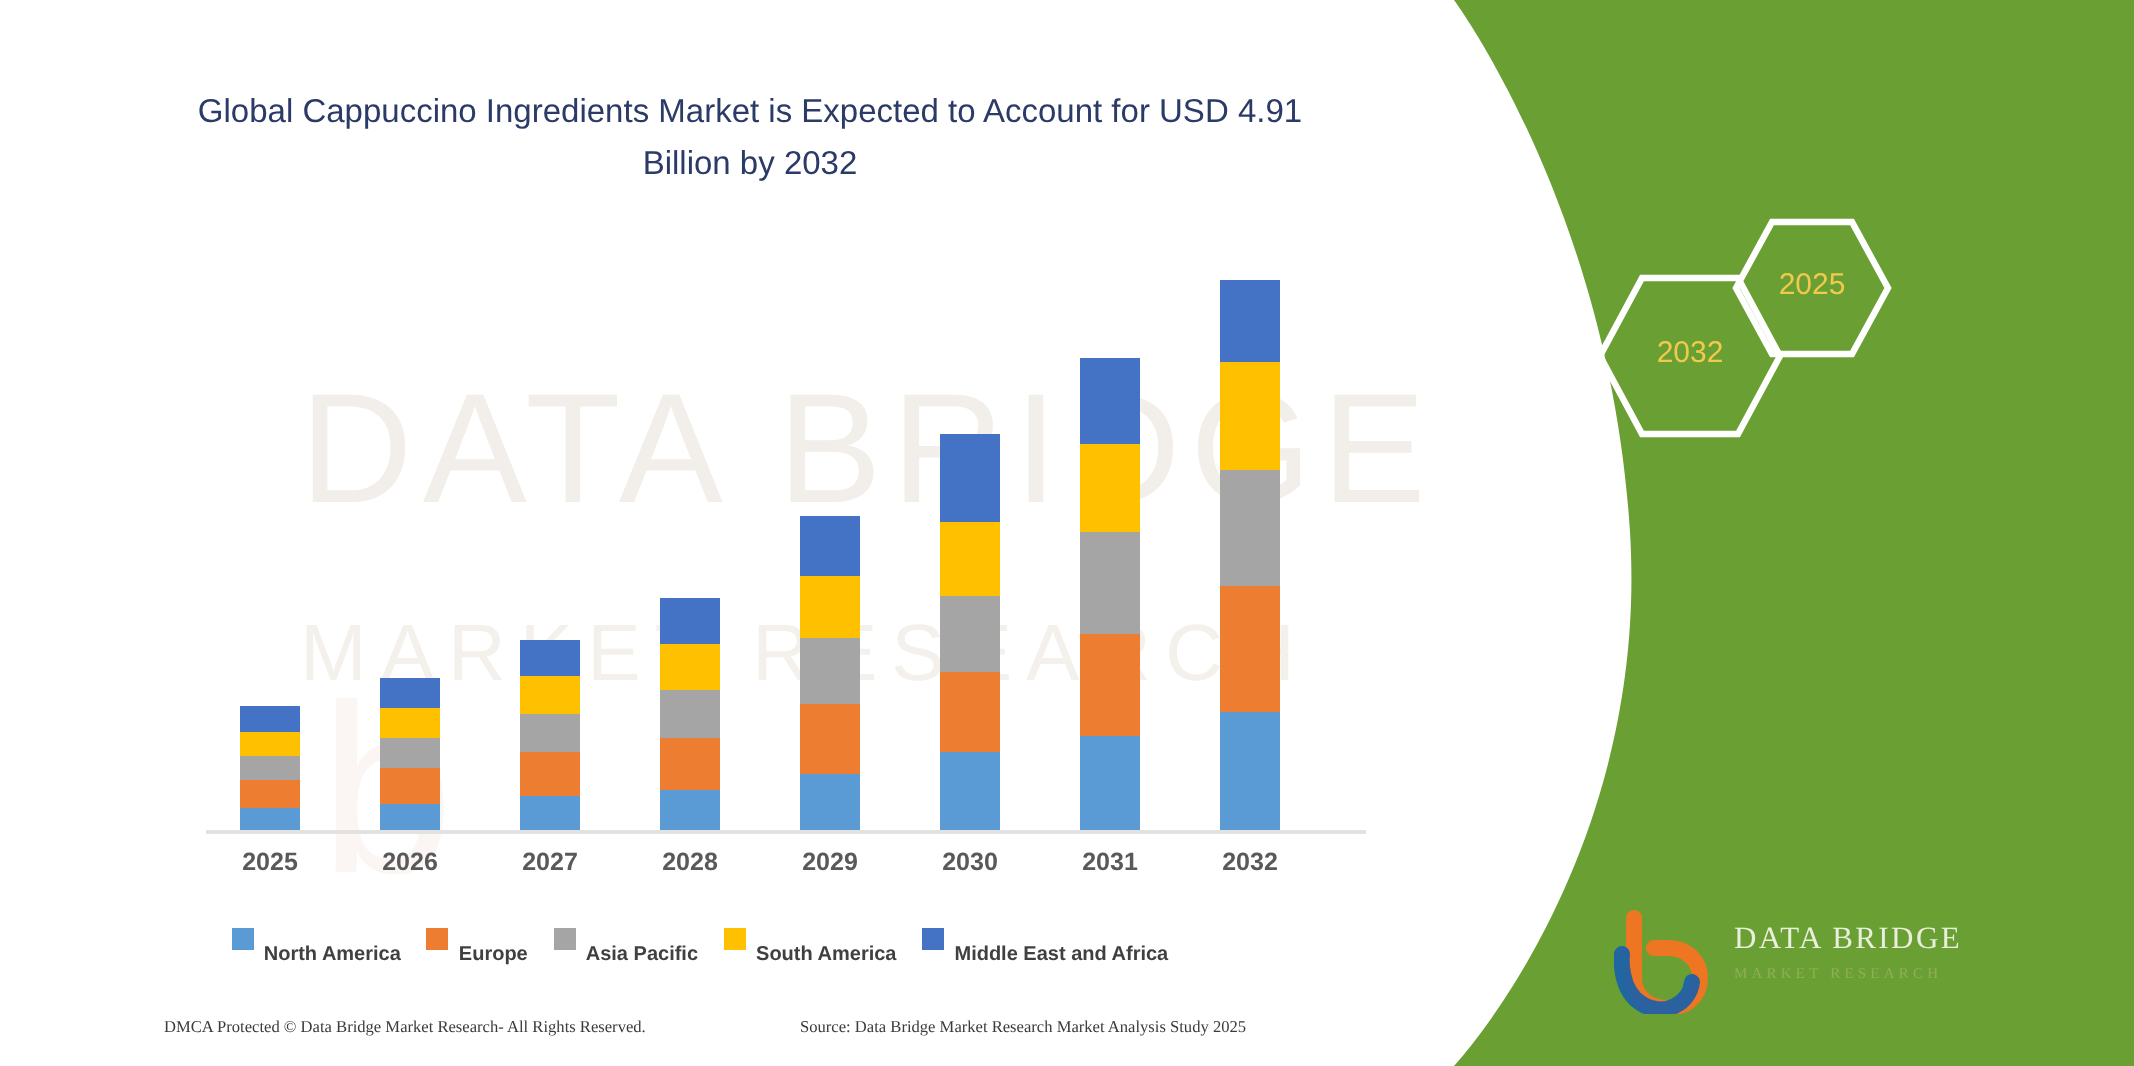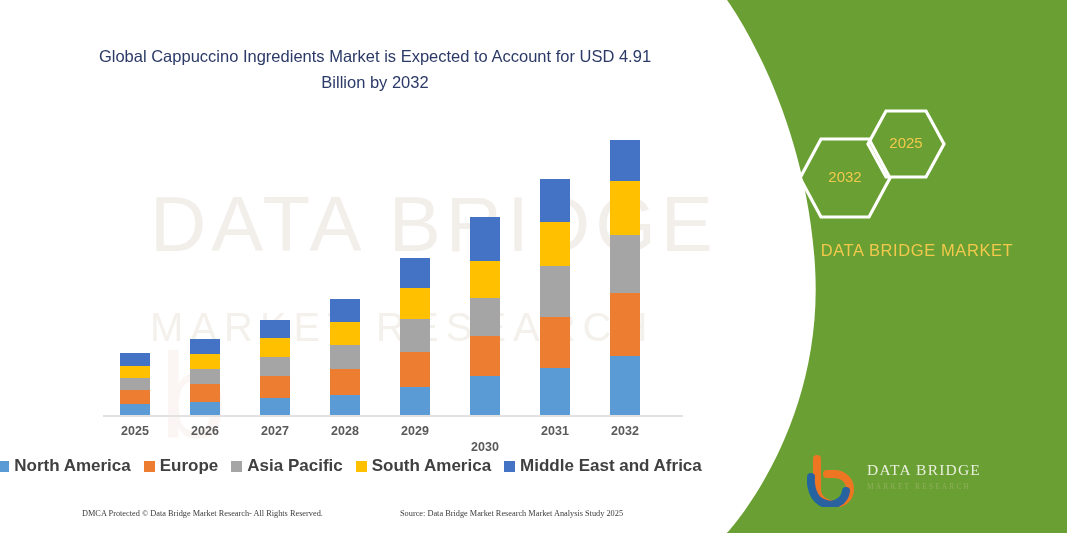--- a/index.html
+++ b/index.html
@@ -100,21 +100,21 @@
     position:absolute; width:70px; text-align:center;
     font-size:12.5px; font-weight:bold; color:#595959;
   }
 
   #legend {
     position:absolute; left:0px; top:456px; width:700px;
     display:flex; justify-content:center; align-items:center; gap:13px;
   }
   .legend-item { display:flex; align-items:center; gap:5px; }
   .legend-swatch { width:11px; height:11px; flex:none; }
-  .legend-text { font-size:17px; font-weight:bold; color:#404040; white-space:nowrap; }
+  .legend-text { font-size:10px; font-weight:bold; color:#404040; white-space:nowrap;margin-top:16px; }
 
   #footer-left {
     position:absolute; left:82px; top:509px;
     font-size:8.3px; color:#3b3b3b;
     font-family:"Liberation Serif", serif;
   }
   #footer-right {
     position:absolute; left:400px; top:509px;
     font-size:8.3px; color:#3b3b3b;
     font-family:"Liberation Serif", serif;
@@ -141,21 +141,20 @@
     </div>
     <div id="hex-2025-wrap">
       <svg width="82" height="72" viewBox="0 0 82 72">
         <polygon points="21,3 61,3 79,36 61,69 21,69 3,36" fill="none" stroke="#ffffff" stroke-width="3.2"></polygon>
       </svg>
       <div class="hex-label">2025</div>
     </div>
   </div>
 
   <div id="brand-text">
-    <div>DATA BRIDGE MARKET</div>
   </div>
 
   <div id="panel-logo">
     <svg width="56" height="52" viewBox="0 0 56 52">
       <path d="M 10,4 L 10,34 C 10,44 18,49 27,49 C 36,49 43,43 43,34 C 43,25 36,19 27,19 L 20,19" fill="none" stroke="#EE7623" stroke-width="8" stroke-linecap="round"></path>
       <path d="M 4,22 C 4,22 2,40 14,47 C 26,54 38,46 39,36" fill="none" stroke="#1B5FAA" stroke-width="8" stroke-linecap="round" opacity="0.92"></path>
     </svg>
     <div id="logo-wordmark">
       <div id="logo-name">DATA BRIDGE</div>
       <div id="logo-sub">MARKET RESEARCH</div>
@@ -229,21 +228,21 @@
       <div class="seg" style="background: rgb(91, 155, 213); height: 59.6641px;"></div>
     </div>
   </div>
 <div id="axis-line"></div>
 <div id="x-labels">
     <div class="x-tick" style="left: -3px;">2025</div>
     <div class="x-tick" style="left: 67px;">2026</div>
     <div class="x-tick" style="left: 137px;">2027</div>
     <div class="x-tick" style="left: 207px;">2028</div>
     <div class="x-tick" style="left: 277px;">2029</div>
-    <div class="x-tick" style="left: 347px; margin-top: 16px;">2030</div>
+    <div class="x-tick" style="left: 347px;">2030</div>
     <div class="x-tick" style="left: 417px;">2031</div>
     <div class="x-tick" style="left: 487px;">2032</div>
   </div>
 <div id="legend">
     <div class="legend-item">
       <span class="legend-swatch" style="background: rgb(91, 155, 213);"></span>
       <span class="legend-text">North America</span>
     </div>
     <div class="legend-item">
       <span class="legend-swatch" style="background: rgb(237, 125, 49);"></span>

